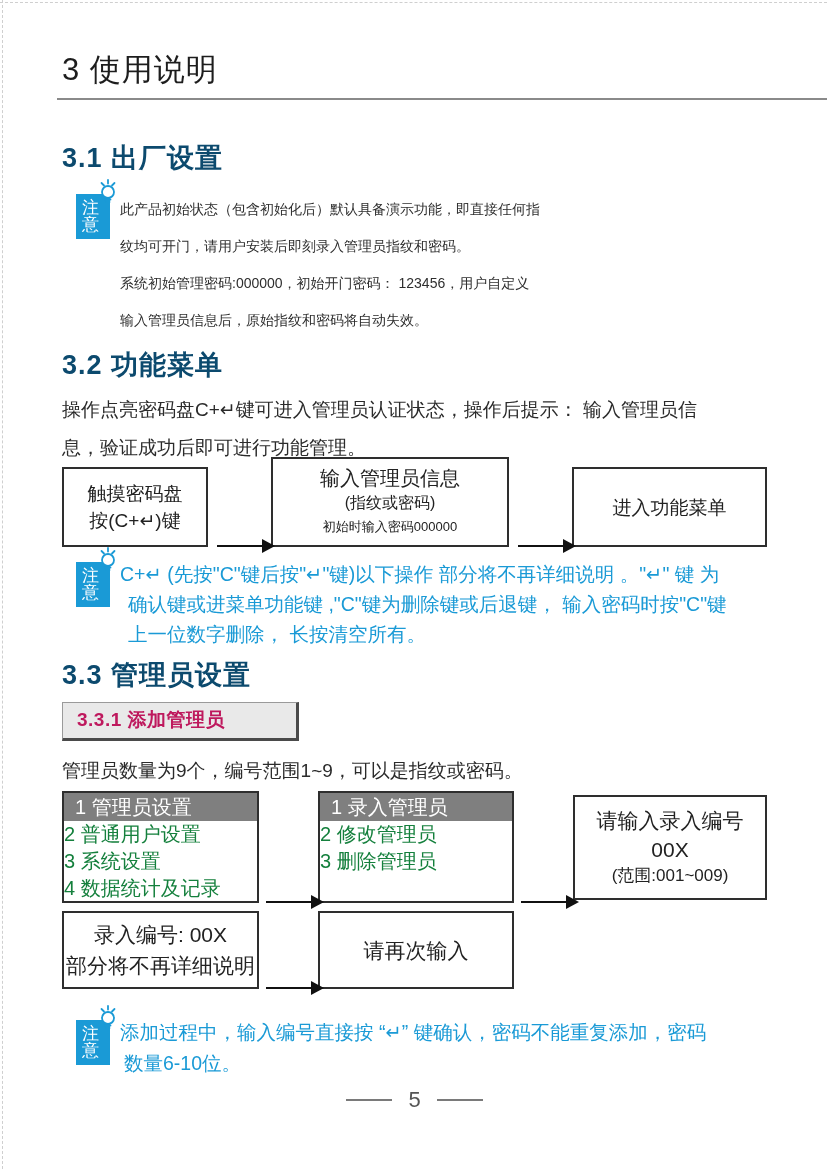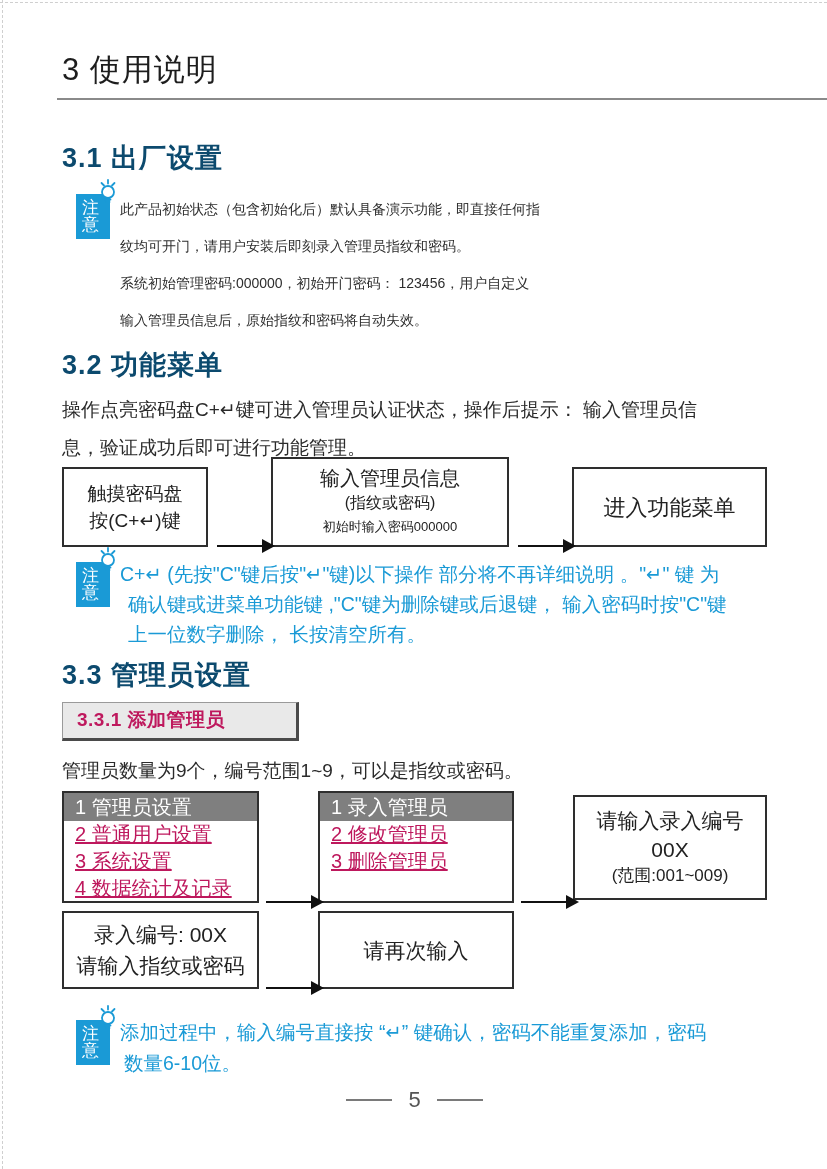--- a/index.html
+++ b/index.html
@@ -49,33 +49,33 @@
 
   .fbox { border:2px solid #2e2e2e; background:#fff; display:flex; flex-direction:column;
           align-items:center; justify-content:center; }
   .fline { font-size:19px; line-height:27px; color:#222; white-space:nowrap; }
   .box-touch { width:146px; height:80px; }
   .box-info { width:238px; height:90px; }
   .box-info .fline-big { font-size:20px; line-height:28px; }
   .box-info .fline-small { font-size:16px; line-height:22px; }
   .box-info .fline-mid { font-size:13px; line-height:26px; }
   .box-enter { width:195px; height:80px; }
-  .box-enter .fline { font-size:22px; }
+  .box-enter .fline { font-size:19px; }
 
   .arrow { flex:1 1 auto; display:flex; align-items:center; justify-content:center; }
   .arrow-fixed { flex:0 0 59px; }
   .arrow-shape { position:relative; width:46px; height:2.5px; background:#111; }
   .arrow-shape::after { content:""; position:absolute; right:-12px; top:50%; transform:translateY(-50%);
     border-left:13px solid #111; border-top:7px solid transparent; border-bottom:7px solid transparent; }
 
   .menu-box { width:197px; height:112px; border:2px solid #2e2e2e; background:#fff; }
   .menu-box-2 { width:196px; }
   .menu-header { height:28px; background:#7f7f7f; color:#fff; font-size:20px; line-height:28px;
                  padding-left:11px; white-space:nowrap; }
-  .menu-item { font-size:20px; line-height:27px; padding-left:11px; color:#be185d; white-space:nowrap;text-decoration:underline; }
+  .menu-item { font-size:20px; line-height:27px; color:#15803d; white-space:nowrap; }
   .box-prompt { width:194px; height:105px; align-self:center; }
   .box-prompt .fline-1 { font-size:21px; line-height:30px; }
   .box-prompt .fline-2 { font-size:21px; line-height:28px; }
   .box-prompt .fline-3 { font-size:17px; line-height:24px; }
   .box-enroll { width:197px; height:78px; }
   .box-enroll .fline { font-size:21px; line-height:31px; }
   .box-retry { width:196px; height:78px; }
   .box-retry .fline { font-size:21px; }
 
   .subheading-box { margin-top:9px; width:237px; background:#e9e9e9;
@@ -201,21 +201,21 @@
       <div class="fbox box-prompt">
         <div class="fline fline-1">请输入录入编号</div>
         <div class="fline fline-2">00X</div>
         <div class="fline fline-3">(范围:001~009)</div>
       </div>
     </div>
 
     <div class="flow-row row-enroll">
       <div class="fbox box-enroll">
         <div class="fline">录入编号: 00X</div>
-        <div class="fline">请输入指纹或密码</div>
+        <div class="fline">部分将不再详细说明</div>
       </div>
       <div class="arrow arrow-fixed">
           <div class="arrow-shape"></div>
         </div>
       <div class="fbox box-retry">
         <div class="fline">请再次输入</div>
       </div>
     </div>
 
     <div class="note note-blue note-3">

